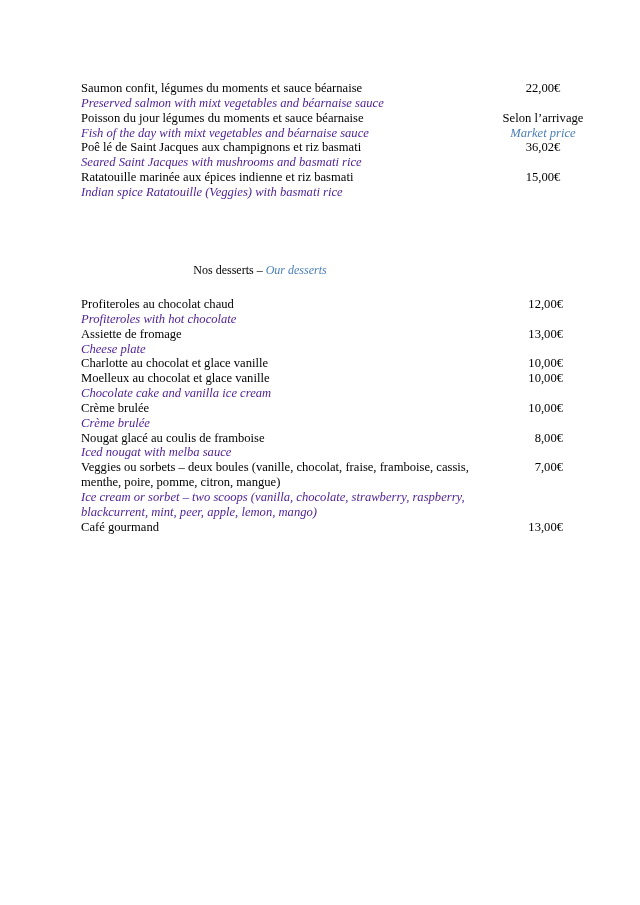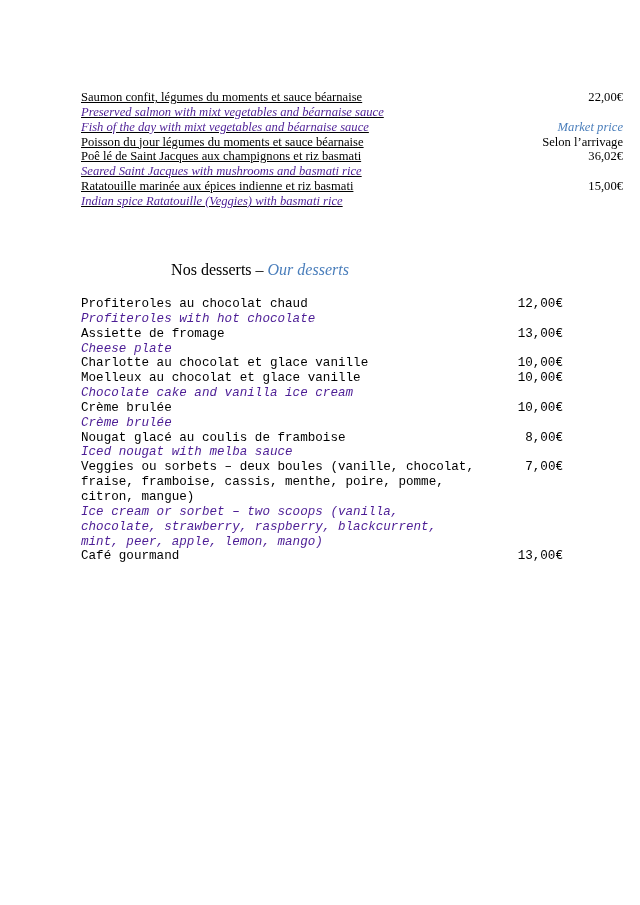--- a/index.html
+++ b/index.html
@@ -54,21 +54,21 @@
     position: absolute;
     top: 0;
     font-size: 12.6px;
     line-height: 14.85px;
   }
 
   
   .mains .price {
     left: 382px;
     width: 160px;
-    text-align: right;
+    text-align: center;
   }
   .mains .name-text {
     display: block;
     max-width: 330px;
   }
 
   
   .desserts .price {
     left: 342px;
     width: 140px;
@@ -87,59 +87,59 @@
     color: #4a7ebb;
     font-style: italic;
   }
 
   
   .section-heading {
     position: absolute;
     left: 0;
     width: 520px;
     text-align: center;
-    font-size: 16px;
+    font-size: 12px;
     line-height: 20px;
   }
   .section-heading .head-fr {
     color: #000000;
     font-style: normal;
   }
   .section-heading .head-sep {
     color: #000000;
     font-style: normal;
   }
   .section-heading .head-en {
     color: #4a7ebb;
     font-style: italic;
   }
 </style>
 </head>
 <body>
 
 <div class="page">
 
-  <div class="menu-section mains" id="mains-section" style="top:90px; width:478px;text-decoration:underline;">
+  <div class="menu-section mains" id="mains-section" style="top:81px; width:478px;">
       <div class="row">
         <div class="line">
           <span class="name-text name-fr">Saumon confit, légumes du moments et sauce béarnaise</span>
           <span class="price price-fr">22,00€</span>
         </div>
         <div class="line">
           <span class="name-text name-en">Preserved salmon with mixt vegetables and béarnaise sauce</span>
         </div>
       </div>
       <div class="row">
         <div class="line">
+          <span class="name-text name-fr">Poisson du jour légumes du moments et sauce béarnaise</span>
+          <span class="price price-fr">Selon l’arrivage</span>
+        </div>
+        <div class="line">
           <span class="name-text name-en">Fish of the day with mixt vegetables and béarnaise sauce</span>
           <span class="price price-en">Market price</span>
-        </div>
-        <div class="line">
-          <span class="name-text name-fr">Poisson du jour légumes du moments et sauce béarnaise</span>
-          <span class="price price-fr">Selon l’arrivage</span>
         </div>
       </div>
       <div class="row">
         <div class="line">
           <span class="name-text name-fr">Poê lé de Saint Jacques aux champignons et riz basmati</span>
           <span class="price price-fr">36,02€</span>
         </div>
         <div class="line">
           <span class="name-text name-en">Seared Saint Jacques with mushrooms and basmati rice</span>
         </div>
@@ -152,21 +152,21 @@
         <div class="line">
           <span class="name-text name-en">Indian spice Ratatouille (Veggies) with basmati rice</span>
         </div>
       </div>
     </div>
 
   <div class="section-heading" id="desserts-heading" style="top:260px;">
     <span class="head-fr">Nos desserts</span><span class="head-sep"> – </span><span class="head-en">Our desserts</span>
   </div>
 
-  <div class="menu-section desserts" id="desserts-section" style="top:297px; width:478px;font-family:Liberation Mono, monospace;">
+  <div class="menu-section desserts" id="desserts-section" style="top:297px; width:478px;">
       <div class="row">
         <div class="line">
           <span class="name-text name-fr">Profiteroles au chocolat chaud</span>
           <span class="price price-fr">12,00€</span>
         </div>
         <div class="line">
           <span class="name-text name-en">Profiteroles with hot chocolate</span>
         </div>
       </div>
       <div class="row">

